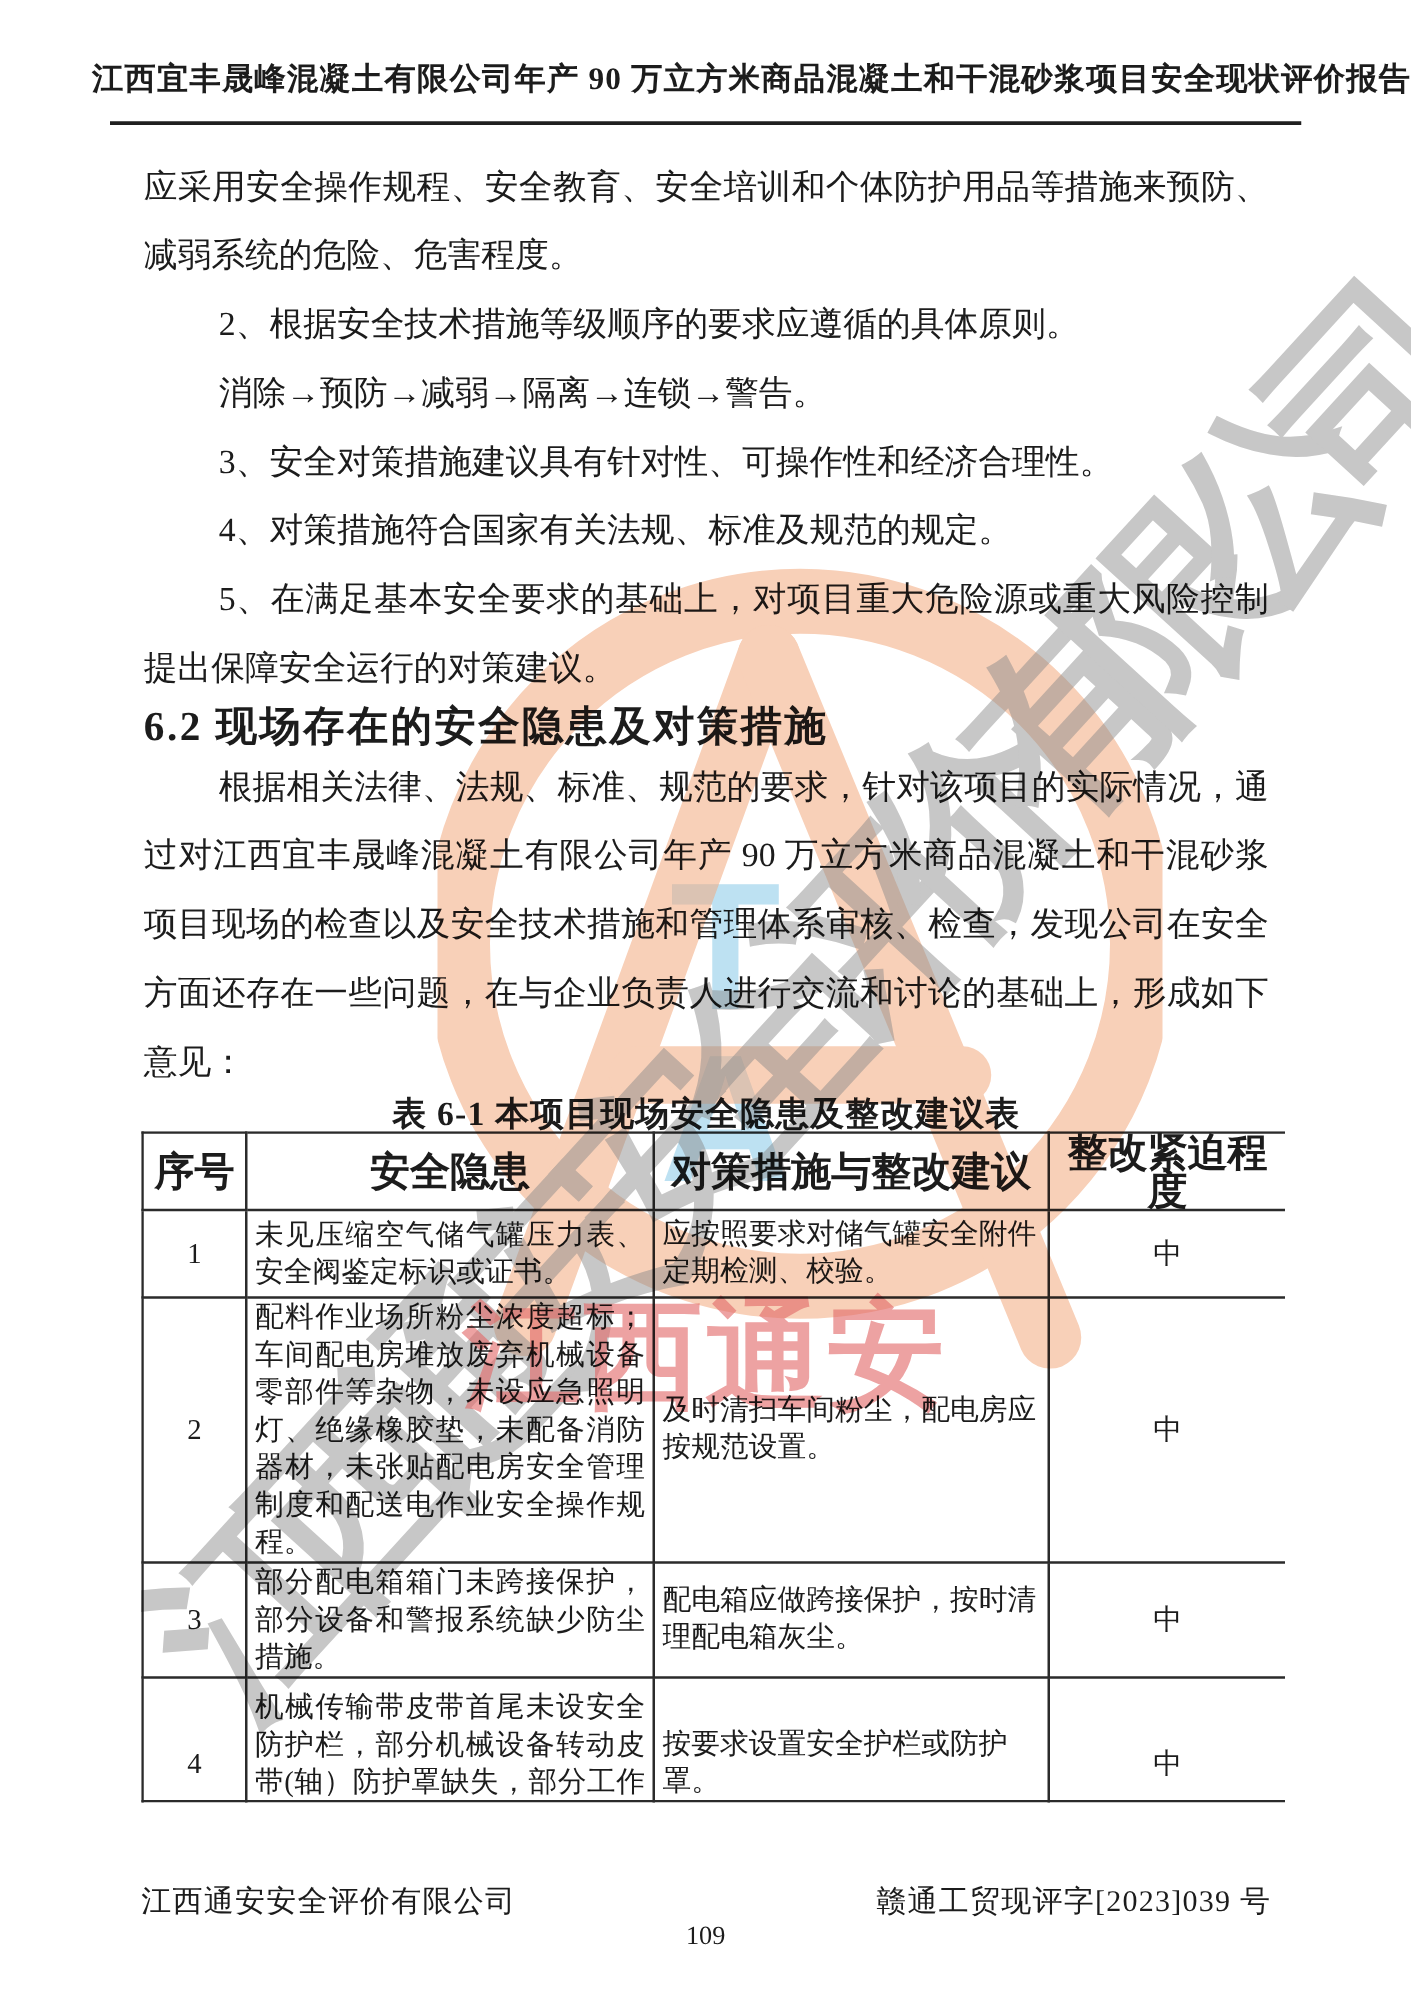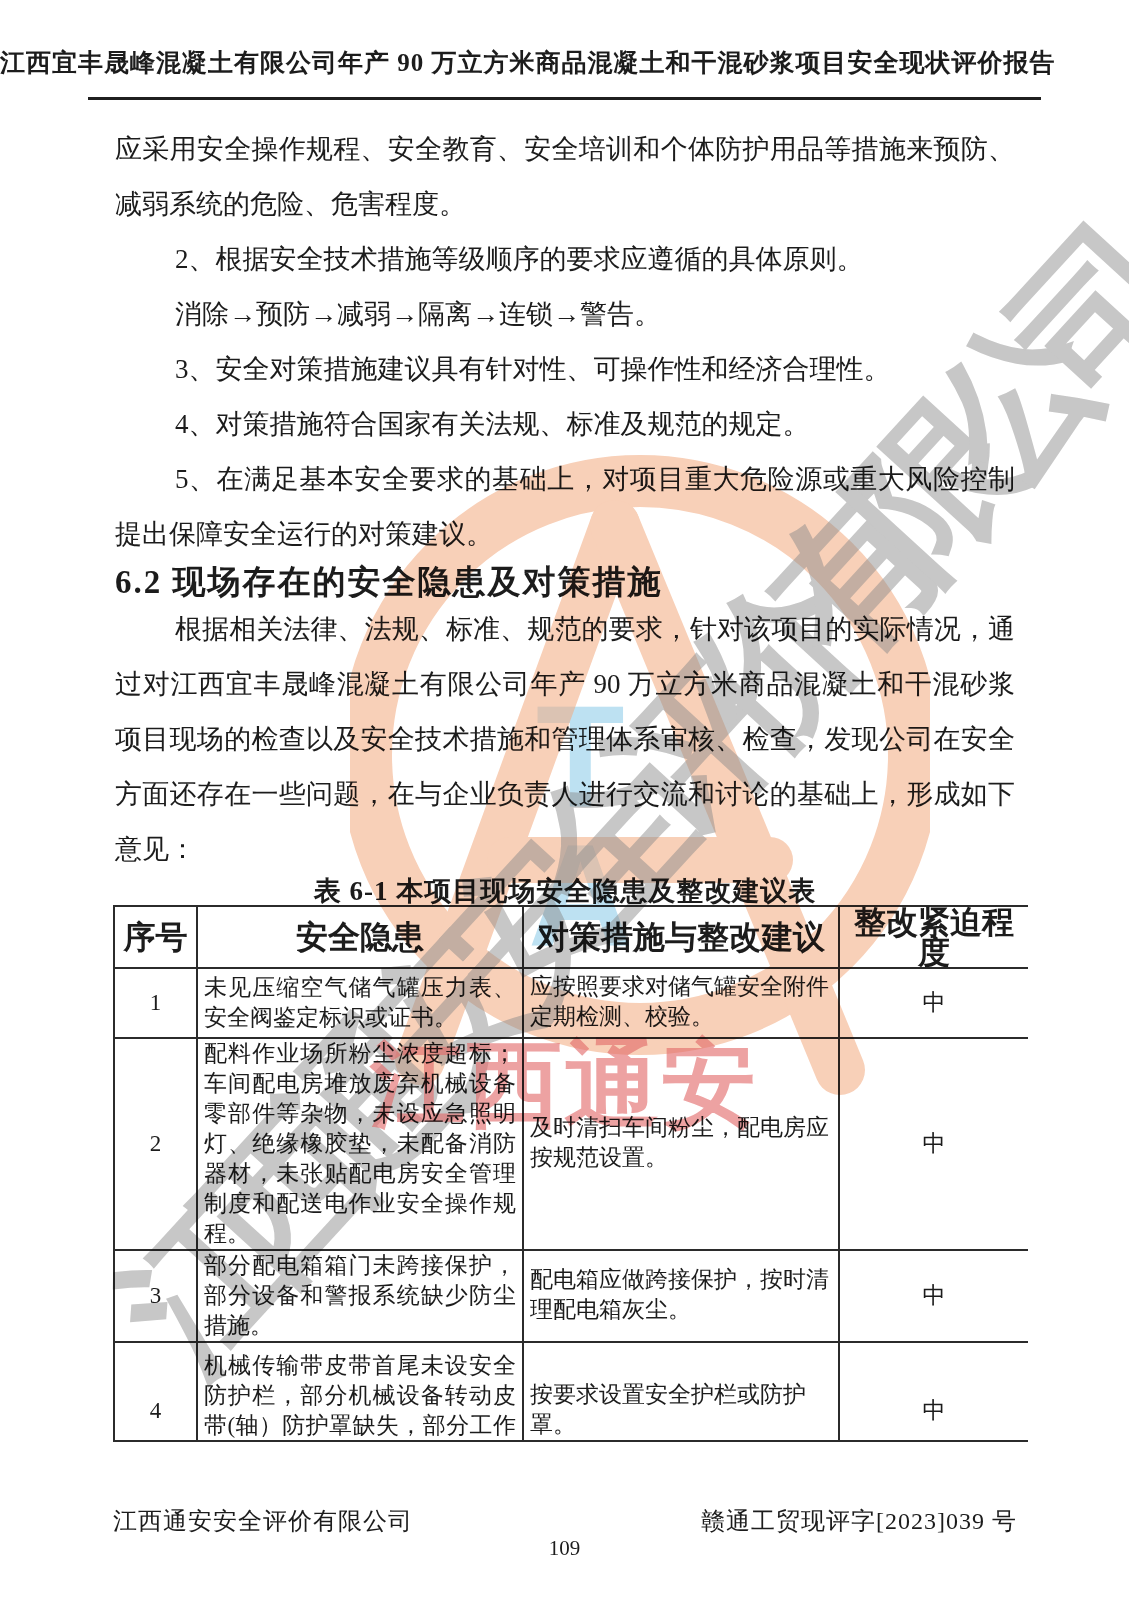--- a/index.html
+++ b/index.html
@@ -7,21 +7,21 @@
     position:relative;
     width:1129px;height:1600px;
     background:#ffffff;
     overflow:hidden;
     font-family:"Liberation Serif","DejaVu Serif",serif;
     color:#1c1c1c;
   }
   
   .doc-header{
     position:absolute;left:0;top:46px;width:100%;
-    text-align:left;font-size:25px;font-weight:bold;
+    text-align:right;font-size:25px;font-weight:bold;
     letter-spacing:1px;white-space:nowrap;
   }
   .header-rule{
     position:absolute;left:88px;top:97px;width:953px;height:3px;
     background:#1f1f1f;
   }
   
   .content{
     position:absolute;left:115px;top:122px;width:900px;
   }

